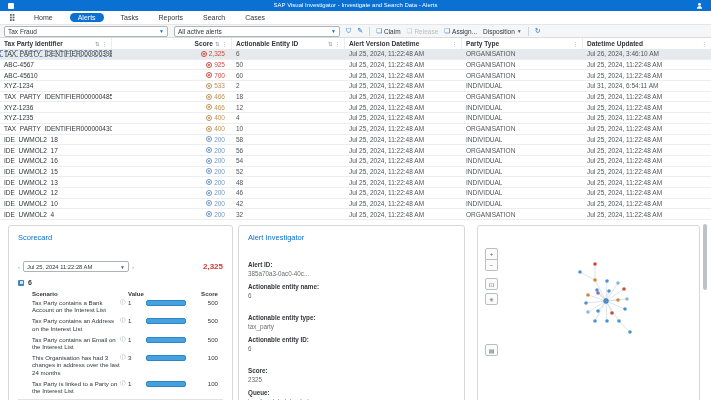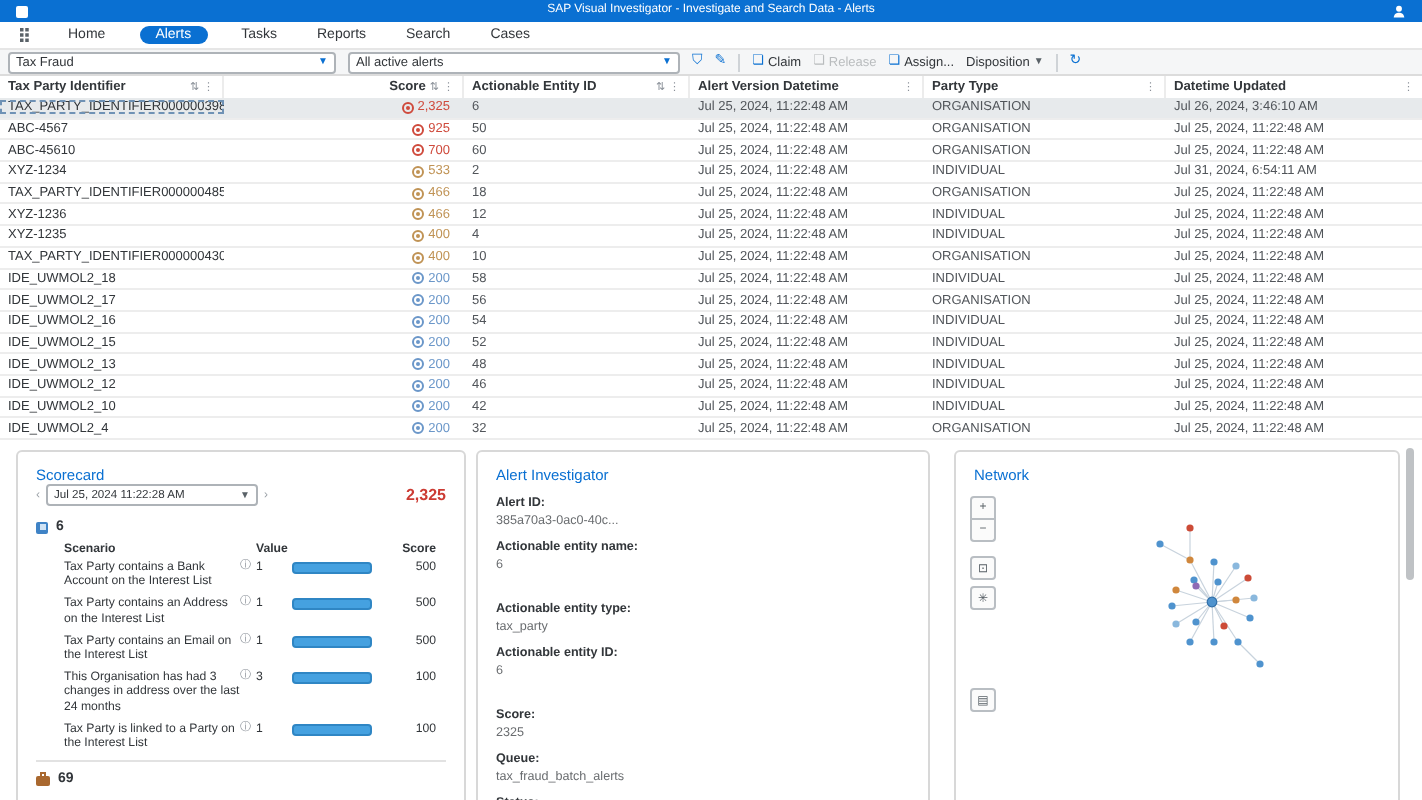--- a/index.html
+++ b/index.html
@@ -59,21 +59,21 @@
   .badge::after{content:"";position:absolute;left:1px;top:1px;width:2px;height:2px;
          background:currentColor;border-radius:50%;}
   .lv-high{color:#cf4a3c;}
   .lv-med{color:#c09355;}
   .lv-low{color:#6b97c9;}
 
   
   .panels{position:absolute;top:220px;left:0;right:0;height:180px;overflow:hidden;background:#fff;}
   .panel{position:absolute;top:5px;height:230px;background:#fff;border:1px solid #d8d8d8;
          border-radius:3px;box-sizing:border-box;padding:7px 9px;overflow:hidden;}
-  .panel-title{font-size:7.5px;color:#0a70d2;margin-bottom:0;}
+  .panel-title{font-size:7.5px;color:#0a70d2;margin-bottom:19px;}
   #scorecard{left:8px;width:225px;}
   #alertinfo{left:238px;width:227px;}
   #network{left:477px;width:223px;}
 
   
   .sc-controls{display:flex;align-items:center;gap:3px;margin-bottom:7px;}
   .sc-arrow{color:#9aa0a6;font-size:6px;}
   .sc-select{width:98px;height:9px;font-size:5.8px;}
   .sc-total{margin-left:auto;color:#cc3b33;font-size:8px;font-weight:bold;}
   .sc-group-h{display:flex;align-items:center;gap:4px;margin:4px 0 4px 0;font-size:7px;font-weight:bold;}
@@ -470,21 +470,20 @@
           <div class="ai-label">Score:</div>
           <div class="ai-value">2325</div>
           <div class="ai-label">Queue:</div>
           <div class="ai-value">tax_fraud_batch_alerts</div>
           <div class="ai-label">Status:</div>
           <div class="ai-value"></div>
         </div>
     </div>
 
     <div class="panel" id="network">
-      <div class="panel-title">Network</div>
       <div class="net-tools">
         <div class="net-group">
           <div class="net-btn">+</div>
           <div class="net-btn">−</div>
         </div>
         <div class="net-btn" style="margin-top:4px;">⊡</div>
         <div class="net-btn">✳</div>
       </div>
       <div class="net-btn net-export">▤</div>
       <svg id="net-svg" width="190" height="150" viewBox="0 0 190 150">

